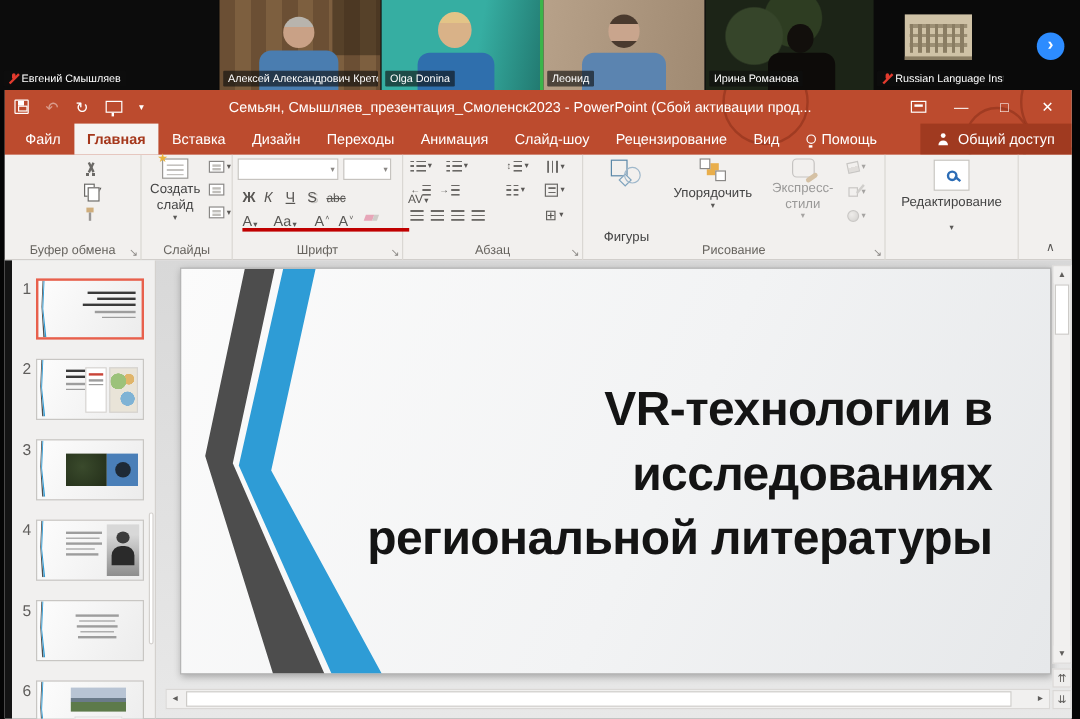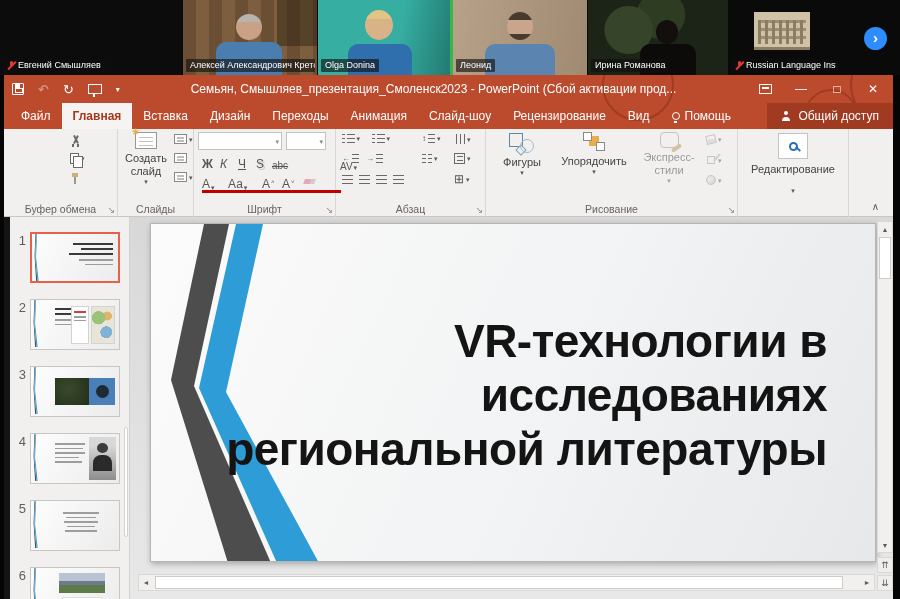--- a/index.html
+++ b/index.html
@@ -145,21 +145,21 @@
   .thumb svg{position:absolute;left:2px;top:0;}
   .bar{height:2px;background:#3a3a3a;}
   .barl{height:1.5px;background:#9d9d9d;}
   .panel-scroll{position:absolute;right:1px;top:210px;width:4px;height:110px;background:#fff;border:1px solid #D4D1CE;border-radius:2px;}
 
   .stage{position:absolute;left:126px;top:0;width:763px;height:382px;background:linear-gradient(#D8D8D8,#E8E8E8);}
   .slide{position:absolute;left:20px;top:6px;width:726px;height:339px;border:1px solid #B5B5B5;
          background:linear-gradient(115deg,#FBFBFB 0%,#F2F3F4 55%,#E6E8EA 100%);
          box-shadow:1px 2px 6px rgba(0,0,0,.28);overflow:hidden;}
   .slide svg{position:absolute;left:0;top:0;}
-  .stitle{position:absolute;right:48px;top:90px;text-align:right;font-weight:bold;font-size:46px;
+  .stitle{position:absolute;right:48px;top:90px;text-align:right;font-weight:bold;font-size:40px;
           line-height:54px;color:#141414;letter-spacing:-.5px;white-space:nowrap;cursor:text;}
   .sauthors{position:absolute;right:48px;top:245px;text-align:right;font-size:17px;line-height:26px;color:#1a1a1a;cursor:text;}
   .squig{text-decoration:underline;text-decoration-style:wavy;text-decoration-color:#D83B2A;text-decoration-thickness:1px;text-underline-offset:2px;}
 
   .vscroll{position:absolute;left:873px;top:4px;width:16px;height:332px;background:#F1F0EF;border:1px solid #DAD8D6;}
   .sbtn{position:absolute;display:flex;align-items:center;justify-content:center;color:#5F5D5B;
         font-size:7px;background:#F1F0EF;cursor:pointer;}
   .vthumb{position:absolute;left:1px;top:15px;width:12px;height:42px;background:#fff;border:1px solid #CDCBC8;cursor:grab;}
   .chevbtn{position:absolute;left:873px;width:16px;height:16px;display:flex;align-items:center;justify-content:center;
            color:#5F5D5B;font-size:9px;background:#EFEEED;border:1px solid #DAD8D6;cursor:pointer;}
@@ -417,21 +417,21 @@
           </div>
         <div class="rsm" style="left:118px;top:44px;">
             <span class="gly2">⊞</span>
             <span class="caret">▾</span>
           </div>
         <div class="glabel">Абзац</div>
         <span class="dlg">↘</span>
       </div>
 
       <div class="rgroup" style="left:482px;width:252px;">
-        <div class="bigbtn" style="left:8px;width:56px;">
+        <div class="bigbtn" style="left:8px;width:56px;gap:36px;">
           <span class="shapes">
               <span class="diam"></span>
             </span>
           <span class="blabel">Фигуры</span>
           <span class="caret">▾</span>
         </div>
         <div class="bigbtn" style="left:68px;width:80px;">
           <span class="arr">
               <span class="a2"></span>
               <span class="a1"></span>

